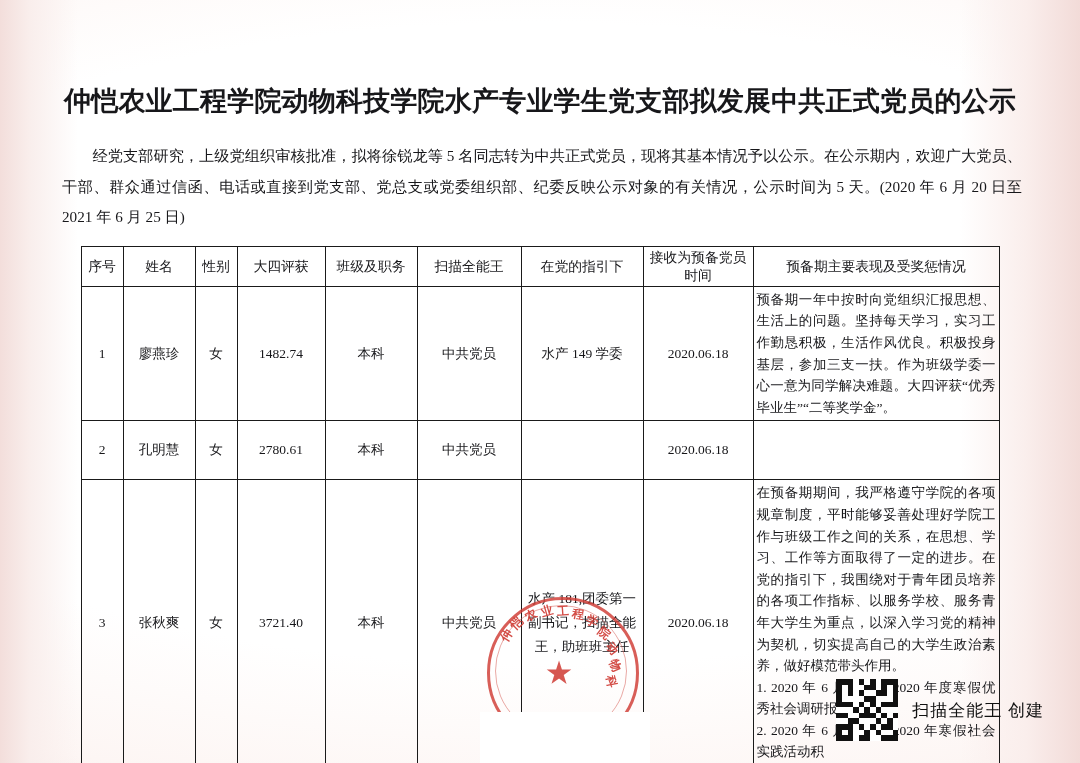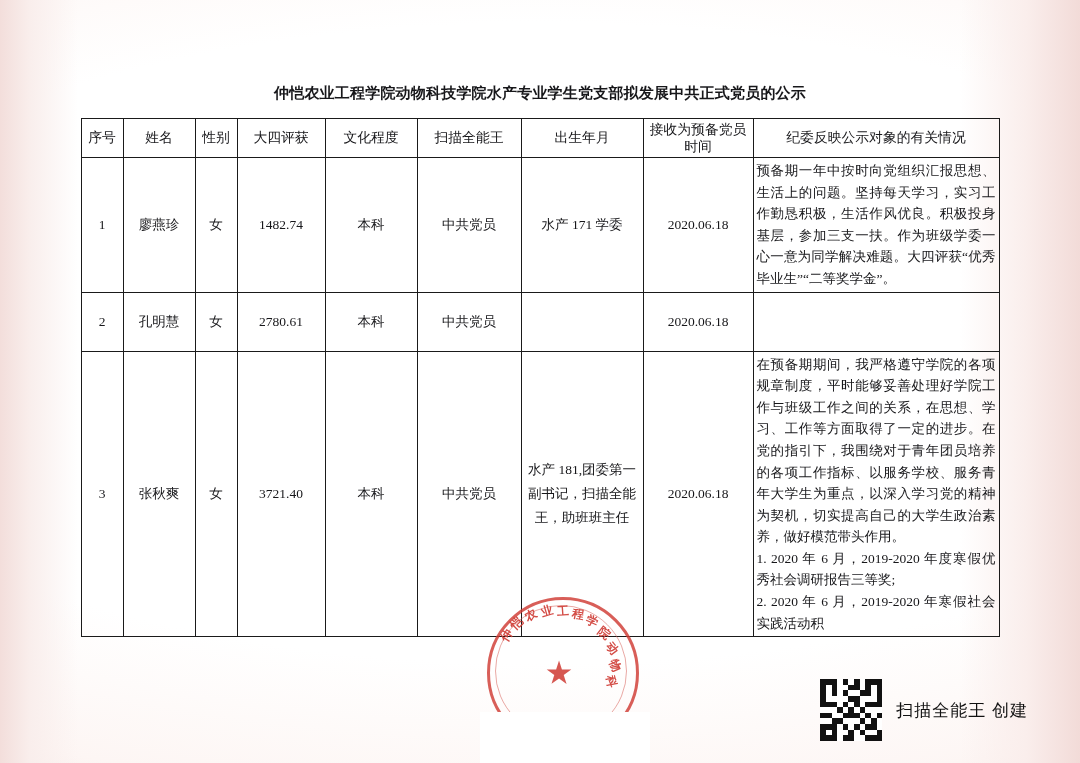--- a/index.html
+++ b/index.html
@@ -36,21 +36,21 @@
     background: linear-gradient(to left, #f2dbd8 0%, #faeeec 45%, rgba(255,255,255,0) 100%);
     pointer-events: none;
   }
   .content {
     position: relative;
     z-index: 3;
     padding: 0 52px;
   }
 
   h1.doc-title {
-    font-size: 15px;
+    font-size: 27px;
     font-weight: bold;
     text-align: center;
     letter-spacing: 0.2px;
     margin: 84px 0 0 0;
     line-height: 1.3;
   }
 
   .para {
     margin: 22px 0 0 0;
     font-size: 15.2px;
@@ -158,21 +158,21 @@
     position: absolute;
     left: 480px; top: 712px;
     width: 170px; height: 56px;
     background: #ffffff;
     z-index: 5;
   }
 
   
   .qr-wrap {
     position: absolute;
-    right: 52px;
+    right: 36px;
     bottom: 22px;
     display: flex;
     align-items: center;
     gap: 14px;
     z-index: 6;
   }
   .qr {
     width: 62px;
     height: 62px;
     display: grid;
@@ -190,55 +190,56 @@
   }
 </style>
 </head>
 <body>
 
 <div class="page">
   <div class="content">
 
     <h1 class="doc-title">仲恺农业工程学院动物科技学院水产专业学生党支部拟发展中共正式党员的公示</h1>
 
+    <div class="para"><span class="indent"></span><span>经党支部研究，上级党组织审核批准，拟将徐锐龙等 5 名同志转为中共正式党员，现将其基本情况予以公示。在公示期内，欢迎广大党员、干部、群众通过信函、电话或直接到党支部、党总支或党委组织部、纪委反映公示对象的有关情况，公示时间为 5 天。(2020 年 6 月 20 日至 2021 年 6 月 25 日)</span></div>
 
     <table class="main">
       <colgroup>
         <col class="col-no">
           <col class="col-name">
           <col class="col-sex">
           <col class="col-birth">
         <col class="col-edu">
           <col class="col-pol">
           <col class="col-class">
           <col class="col-date">
           <col class="col-perf">
       </colgroup>
       <thead>
         <tr>
           <th><span>序号</span></th>
           <th><span>姓名</span></th>
           <th><span>性别</span></th>
           <th><span>大四评获</span></th>
-          <th><span>文化程度</span></th>
+          <th><span>班级及职务</span></th>
           <th><span>扫描全能王</span></th>
-          <th><span>出生年月</span></th>
+          <th><span>在党的指引下</span></th>
           <th><span>接收为预备党员时间</span></th>
-          <th><span>纪委反映公示对象的有关情况</span></th>
+          <th><span>预备期主要表现及受奖惩情况</span></th>
         </tr>
       </thead>
       <tbody>
         <tr class="row1">
           <td>1</td>
           <td>廖燕珍</td>
           <td>女</td>
           <td>1482.74</td>
           <td>本科</td>
           <td>中共党员</td>
-          <td class="classinfo">水产 171 学委</td>
+          <td class="classinfo">水产 149 学委</td>
           <td>2020.06.18</td>
           <td class="perf">
             <p>预备期一年中按时向党组织汇报思想、生活上的问题。坚持每天学习，实习工作勤恳积极，生活作风优良。积极投身基层，参加三支一扶。作为班级学委一心一意为同学解决难题。大四评获“优秀毕业生”“二等奖学金”。</p>
           </td>
         </tr>
         <tr class="row2">
           <td>2</td>
           <td>孔明慧</td>
           <td>女</td>
           <td>2780.61</td>

